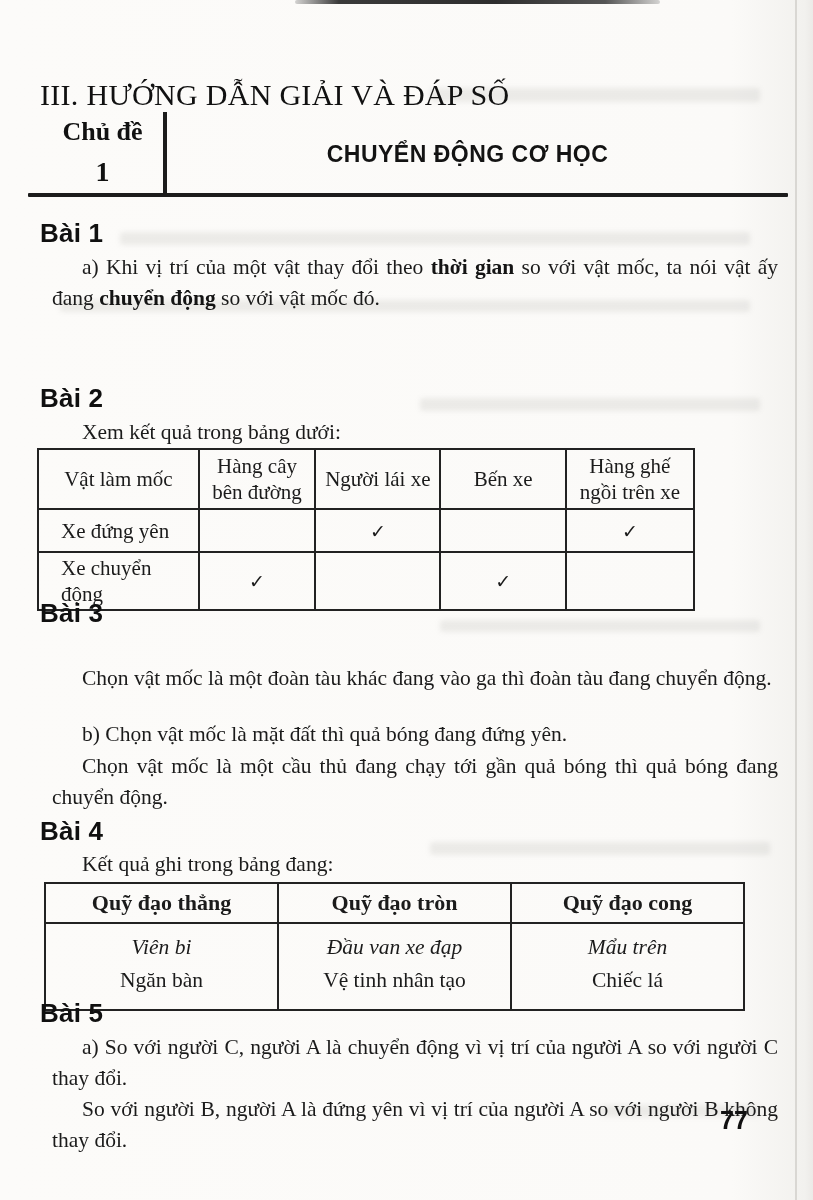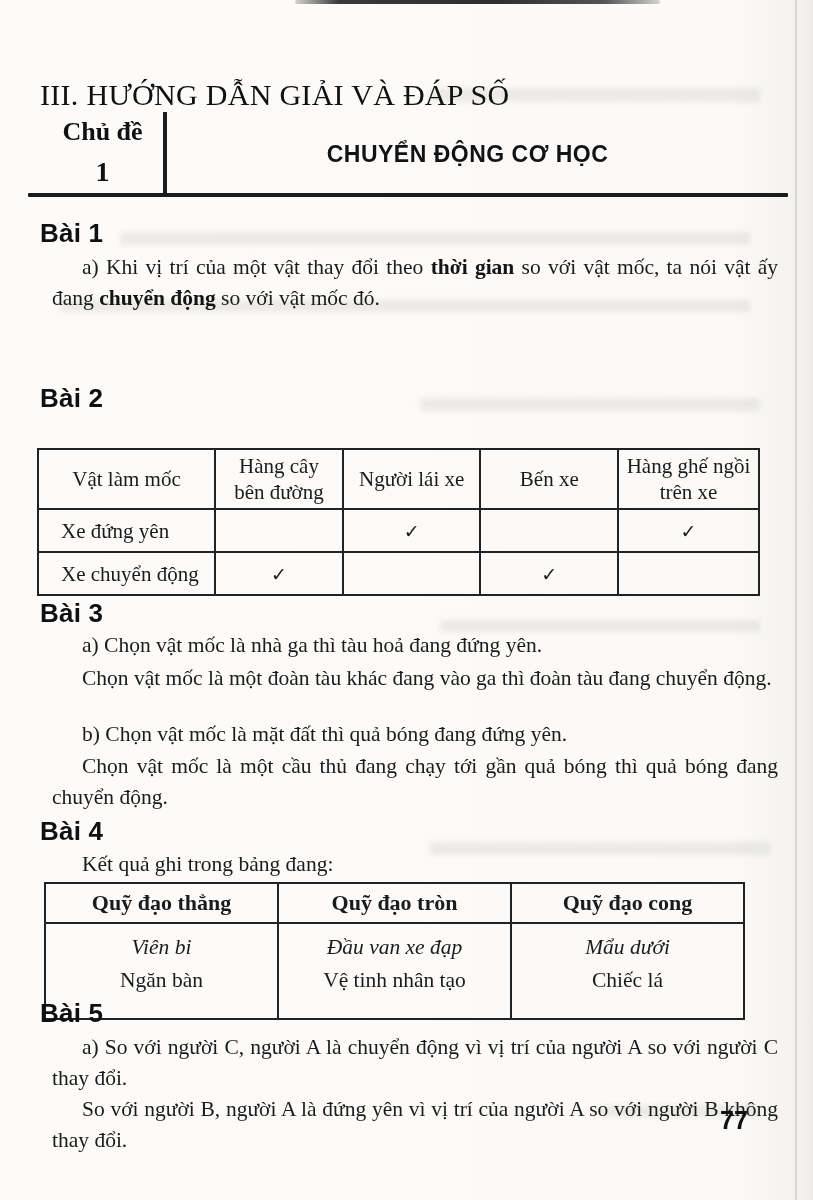--- a/index.html
+++ b/index.html
@@ -50,21 +50,21 @@
   }
   
   .para{
     position:absolute;left:52px;width:726px;margin:0;
     font-size:21.5px;line-height:31px;text-align:justify;text-indent:30px;color:#1b1b1b;
   }
   .para b{font-weight:bold;color:#141414;}
 
   
   .tbl1{
-    position:absolute;left:37px;top:448px;width:723px;
+    position:absolute;left:37px;top:448px;width:658px;
     border-collapse:collapse;font-size:21px;line-height:26px;color:#1b1b1b;
     table-layout:fixed;
   }
   .tbl1 th,.tbl1 td{border:2px solid #222;}
   .tbl1 th{font-weight:400;text-align:center;vertical-align:middle;padding:3px 6px;height:52px;}
   .tbl1 td{height:37px;text-align:center;vertical-align:middle;padding:2px 4px;}
   .tbl1 td.rowlabel{text-align:left;padding-left:22px;}
   .tbl1 th:nth-child(1){width:25%;}
   .tbl1 th:nth-child(2){width:17.5%;}
   .tbl1 th:nth-child(3){width:19%;}
@@ -79,21 +79,21 @@
   }
   .tbl2 th{
     border:2px solid #222;font-weight:bold;font-size:22px;line-height:26px;
     text-align:center;vertical-align:middle;padding:6px 4px;width:33.33%;
   }
   .tbl2 td{
     border-left:2px solid #222;border-right:2px solid #222;border-top:0;border-bottom:0;
     text-align:center;vertical-align:middle;line-height:33px;padding:0 4px;
   }
   .tbl2 tr.first-line td{padding-top:7px;font-style:italic;}
-  .tbl2 tr.last-line td{padding-bottom:21px;border-bottom:2px solid #222;}
+  .tbl2 tr.last-line td{padding-bottom:12px;border-bottom:2px solid #222;}
 
   .page-number{
     position:absolute;left:720px;top:1105px;width:60px;
     font-family:"Liberation Sans","DejaVu Sans",sans-serif;
     font-weight:bold;font-size:25px;line-height:30px;color:#111;
   }
 </style>
 </head>
 <body>
 
@@ -114,20 +114,21 @@
   <div class="topic-label">Chủ đề</div>
   <div class="topic-number">1</div>
   <div class="topic-divider"></div>
   <div class="chapter-title">CHUYỂN ĐỘNG CƠ HỌC</div>
   <div class="header-rule"></div>
 
   <h2 class="bai" style="top:220px;">Bài 1</h2>
   <p class="para" style="top:252px;"><span>a) Khi vị trí của một vật thay đổi theo </span><b>thời gian</b><span> so với vật mốc, ta nói vật ấy đang </span><b>chuyển động</b><span> so với vật mốc đó.</span></p>
 
   <h2 class="bai" style="top:385px;">Bài 2</h2>
+  <p class="para" style="top:417px;">Xem kết quả trong bảng dưới:</p>
   <table class="tbl1">
     <thead>
       <tr>
         <th>Vật làm mốc</th>
         <th>Hàng cây bên đường</th>
         <th>Người lái xe</th>
         <th>Bến xe</th>
         <th>Hàng ghế ngồi trên xe</th>
       </tr>
     </thead>
@@ -143,40 +144,39 @@
         <td class="rowlabel">Xe chuyển động</td>
         <td class="check-cell">✓</td>
         <td class="check-cell"></td>
         <td class="check-cell">✓</td>
         <td class="check-cell"></td>
       </tr>
     </tbody>
   </table>
 
   <h2 class="bai" style="top:600px;">Bài 3</h2>
-  <p class="para" style="top:630px;">a) Chọn vật mốc là nhà ga thì tàu hoả đang đứng yên.</p>
   <p class="para" style="top:663px;">Chọn vật mốc là một đoàn tàu khác đang vào ga thì đoàn tàu đang chuyển động.</p>
   <p class="para" style="top:719px;">b) Chọn vật mốc là mặt đất thì quả bóng đang đứng yên.</p>
   <p class="para" style="top:751px;">Chọn vật mốc là một cầu thủ đang chạy tới gần quả bóng thì quả bóng đang chuyển động.</p>
 
   <h2 class="bai" style="top:818px;">Bài 4</h2>
   <p class="para" style="top:849px;">Kết quả ghi trong bảng đang:</p>
   <table class="tbl2">
     <thead>
       <tr>
         <th>Quỹ đạo thẳng</th>
         <th>Quỹ đạo tròn</th>
         <th>Quỹ đạo cong</th>
       </tr>
     </thead>
     <tbody>
       <tr class="first-line">
         <td>Viên bi</td>
         <td>Đầu van xe đạp</td>
-        <td>Mẩu dưới</td>
+        <td>Mẩu trên</td>
       </tr>
       <tr class="last-line">
         <td>Ngăn bàn</td>
         <td>Vệ tinh nhân tạo</td>
         <td>Chiếc lá</td>
       </tr>
     </tbody>
   </table>
 
   <h2 class="bai" style="top:1000px;">Bài 5</h2>

